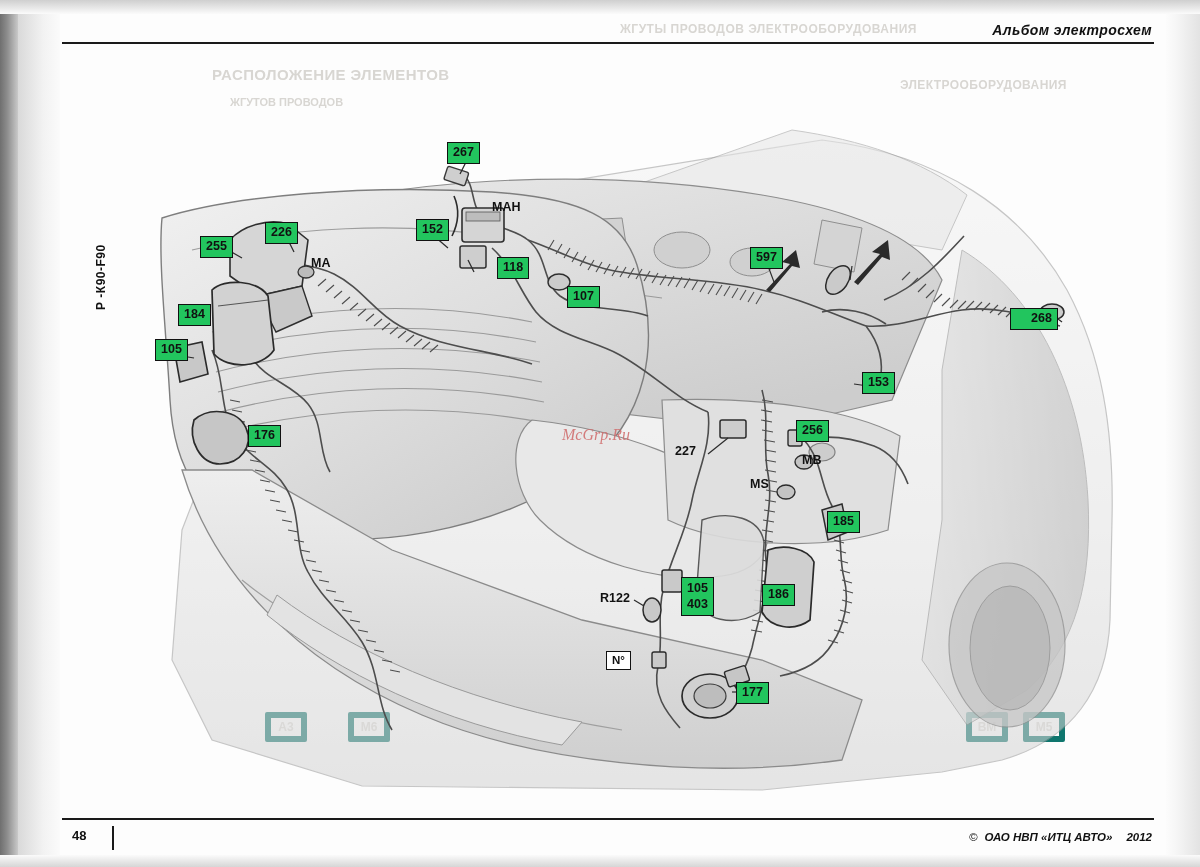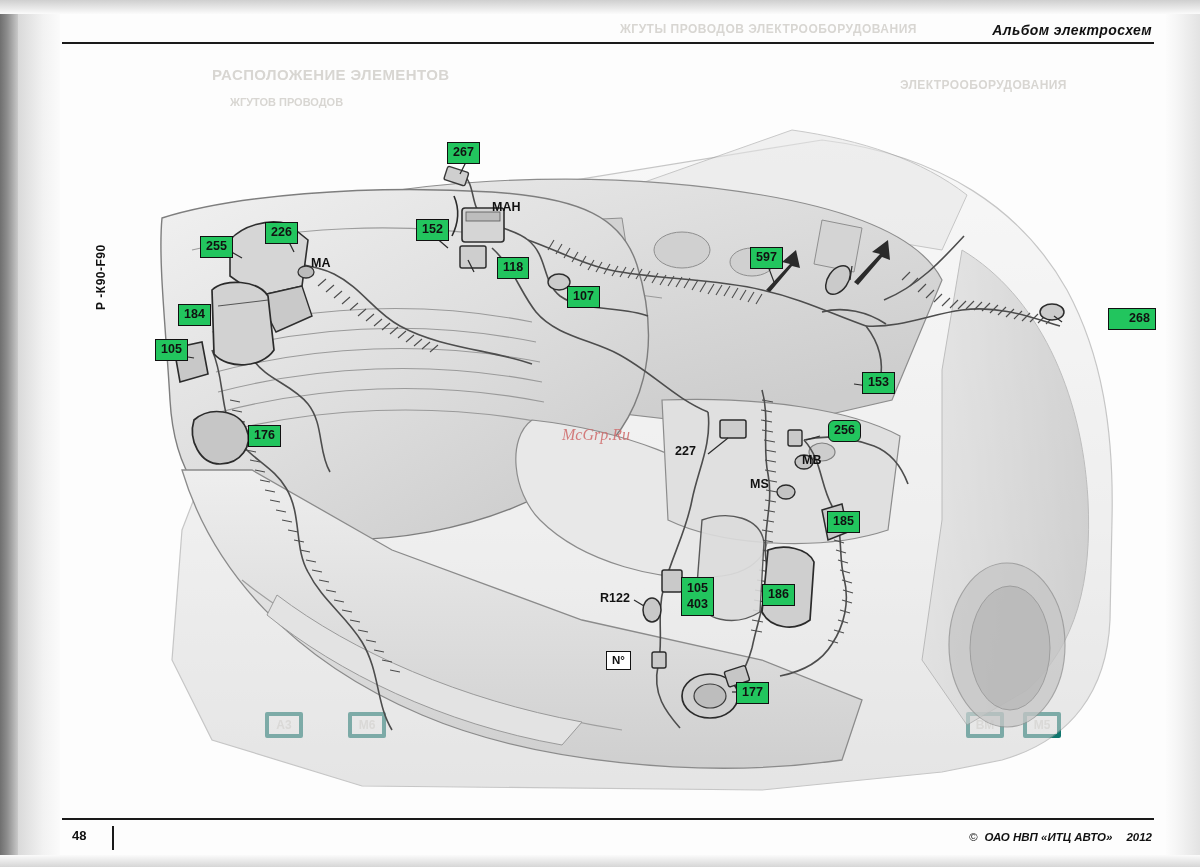--- a/index.html
+++ b/index.html
@@ -74,21 +74,21 @@
   .ghost{
     position:absolute;color:#d8d6d2;font-weight:bold;pointer-events:none;
     user-select:none;white-space:nowrap;
   }
   .ghost.g1{top:22px;left:620px;font-size:12px;letter-spacing:.5px;}
   .ghost.g2{top:66px;left:212px;font-size:15px;letter-spacing:.4px;}
   .ghost.g3{top:78px;left:900px;font-size:12px;letter-spacing:.4px;}
   .ghost.g4{top:96px;left:230px;font-size:11px;}
 
   .ghost-box{
-    position:absolute;border:4px solid #0f766e;border-radius:2px;
+    position:absolute;border:6px solid #0f766e;border-radius:2px;
     color:#dedcd8;font-size:12px;font-weight:bold;
     display:flex;align-items:center;justify-content:center;
   }
 
   
   .diagram{
     position:absolute;left:62px;top:100px;width:1092px;height:700px;
   }
   .diagram svg{display:block;}
 
@@ -333,25 +333,25 @@
     <div class="callout" style="left:385px;top:42px;">267</div>
     <div class="callout" style="left:354px;top:119px;">152</div>
     <div class="plain-label" style="left:430px;top:100px;">MAH</div>
     <div class="callout" style="left:203px;top:122px;">226</div>
     <div class="callout" style="left:138px;top:136px;">255</div>
     <div class="plain-label" style="left:249px;top:156px;">MA</div>
     <div class="callout" style="left:391px;top:157px;margin-left:44px;">118</div>
     <div class="callout" style="left:116px;top:172px;margin-top:32px;">184</div>
     <div class="callout" style="left:505px;top:186px;">107</div>
     <div class="callout" style="left:688px;top:147px;">597</div>
-    <div class="callout" style="left:1046px;top:208px;padding-left:20px;">268</div>
+    <div class="callout" style="left:948px;top:208px;padding-left:20px;">268</div>
     <div class="callout" style="left:93px;top:239px;">105</div>
     <div class="callout" style="left:800px;top:272px;">153</div>
     <div class="callout" style="left:186px;top:325px;">176</div>
-    <div class="callout" style="left:766px;top:320px;border-radius:6px;">256</div>
+    <div class="callout" style="left:734px;top:320px;">256</div>
     <div class="plain-label" style="left:613px;top:344px;">227</div>
     <div class="plain-label" style="left:740px;top:353px;">MB</div>
     <div class="plain-label" style="left:688px;top:377px;">MS</div>
     <div class="callout" style="left:765px;top:411px;">185</div>
     <div class="plain-label" style="left:538px;top:491px;">R122</div>
     <div class="callout two-line" style="left:619px;top:477px;">
       <div>105</div>
       <div>403</div>
     </div>
     <div class="callout" style="left:700px;top:484px;">186</div>

